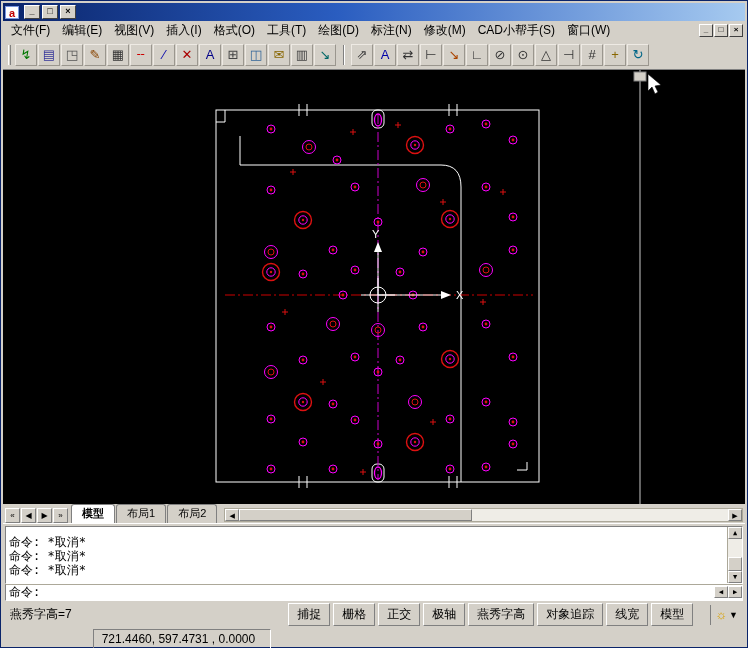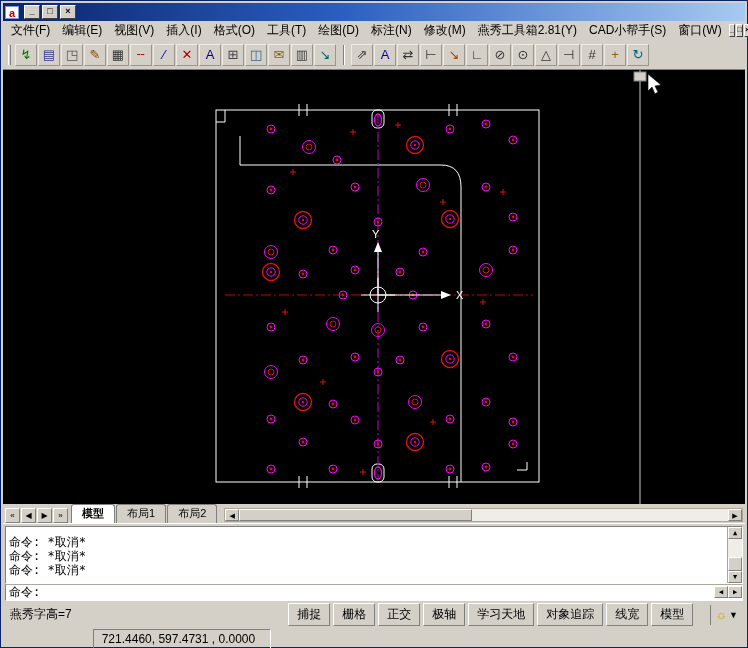--- a/index.html
+++ b/index.html
@@ -95,21 +95,20 @@
     <span style="display:flex;">
         <span class="menu-item">文件(F)</span>
         <span class="menu-item">编辑(E)</span>
         <span class="menu-item">视图(V)</span>
         <span class="menu-item">插入(I)</span>
         <span class="menu-item">格式(O)</span>
         <span class="menu-item">工具(T)</span>
         <span class="menu-item">绘图(D)</span>
         <span class="menu-item">标注(N)</span>
         <span class="menu-item">修改(M)</span>
-        <span class="menu-item">燕秀工具箱2.81(Y)</span>
         <span class="menu-item">CAD小帮手(S)</span>
         <span class="menu-item">窗口(W)</span>
       </span>
     <span class="spacer"></span>
     <div class="childbtn">_</div>
     <div class="childbtn">□</div>
     <div class="childbtn">×</div>
   </div>
 
 
@@ -380,21 +379,21 @@
   </div>
 
   <div class="statusbar">
     <span class="status-left">燕秀字高=7</span>
     <div class="coords">721.4460,  597.4731 ,  0.0000</div>
     <span id="toggles" style="display:flex;gap:3px;">
         <span class="toggle">捕捉</span>
         <span class="toggle">栅格</span>
         <span class="toggle">正交</span>
         <span class="toggle">极轴</span>
-        <span class="toggle">学习天地</span>
+        <span class="toggle">燕秀字高</span>
         <span class="toggle">对象追踪</span>
         <span class="toggle">线宽</span>
         <span class="toggle">模型</span>
       </span>
     <div class="tray">
       <span class="tray-icon">☼</span>
       <span class="tray-caret">▼</span>
     </div>
   </div>
 

